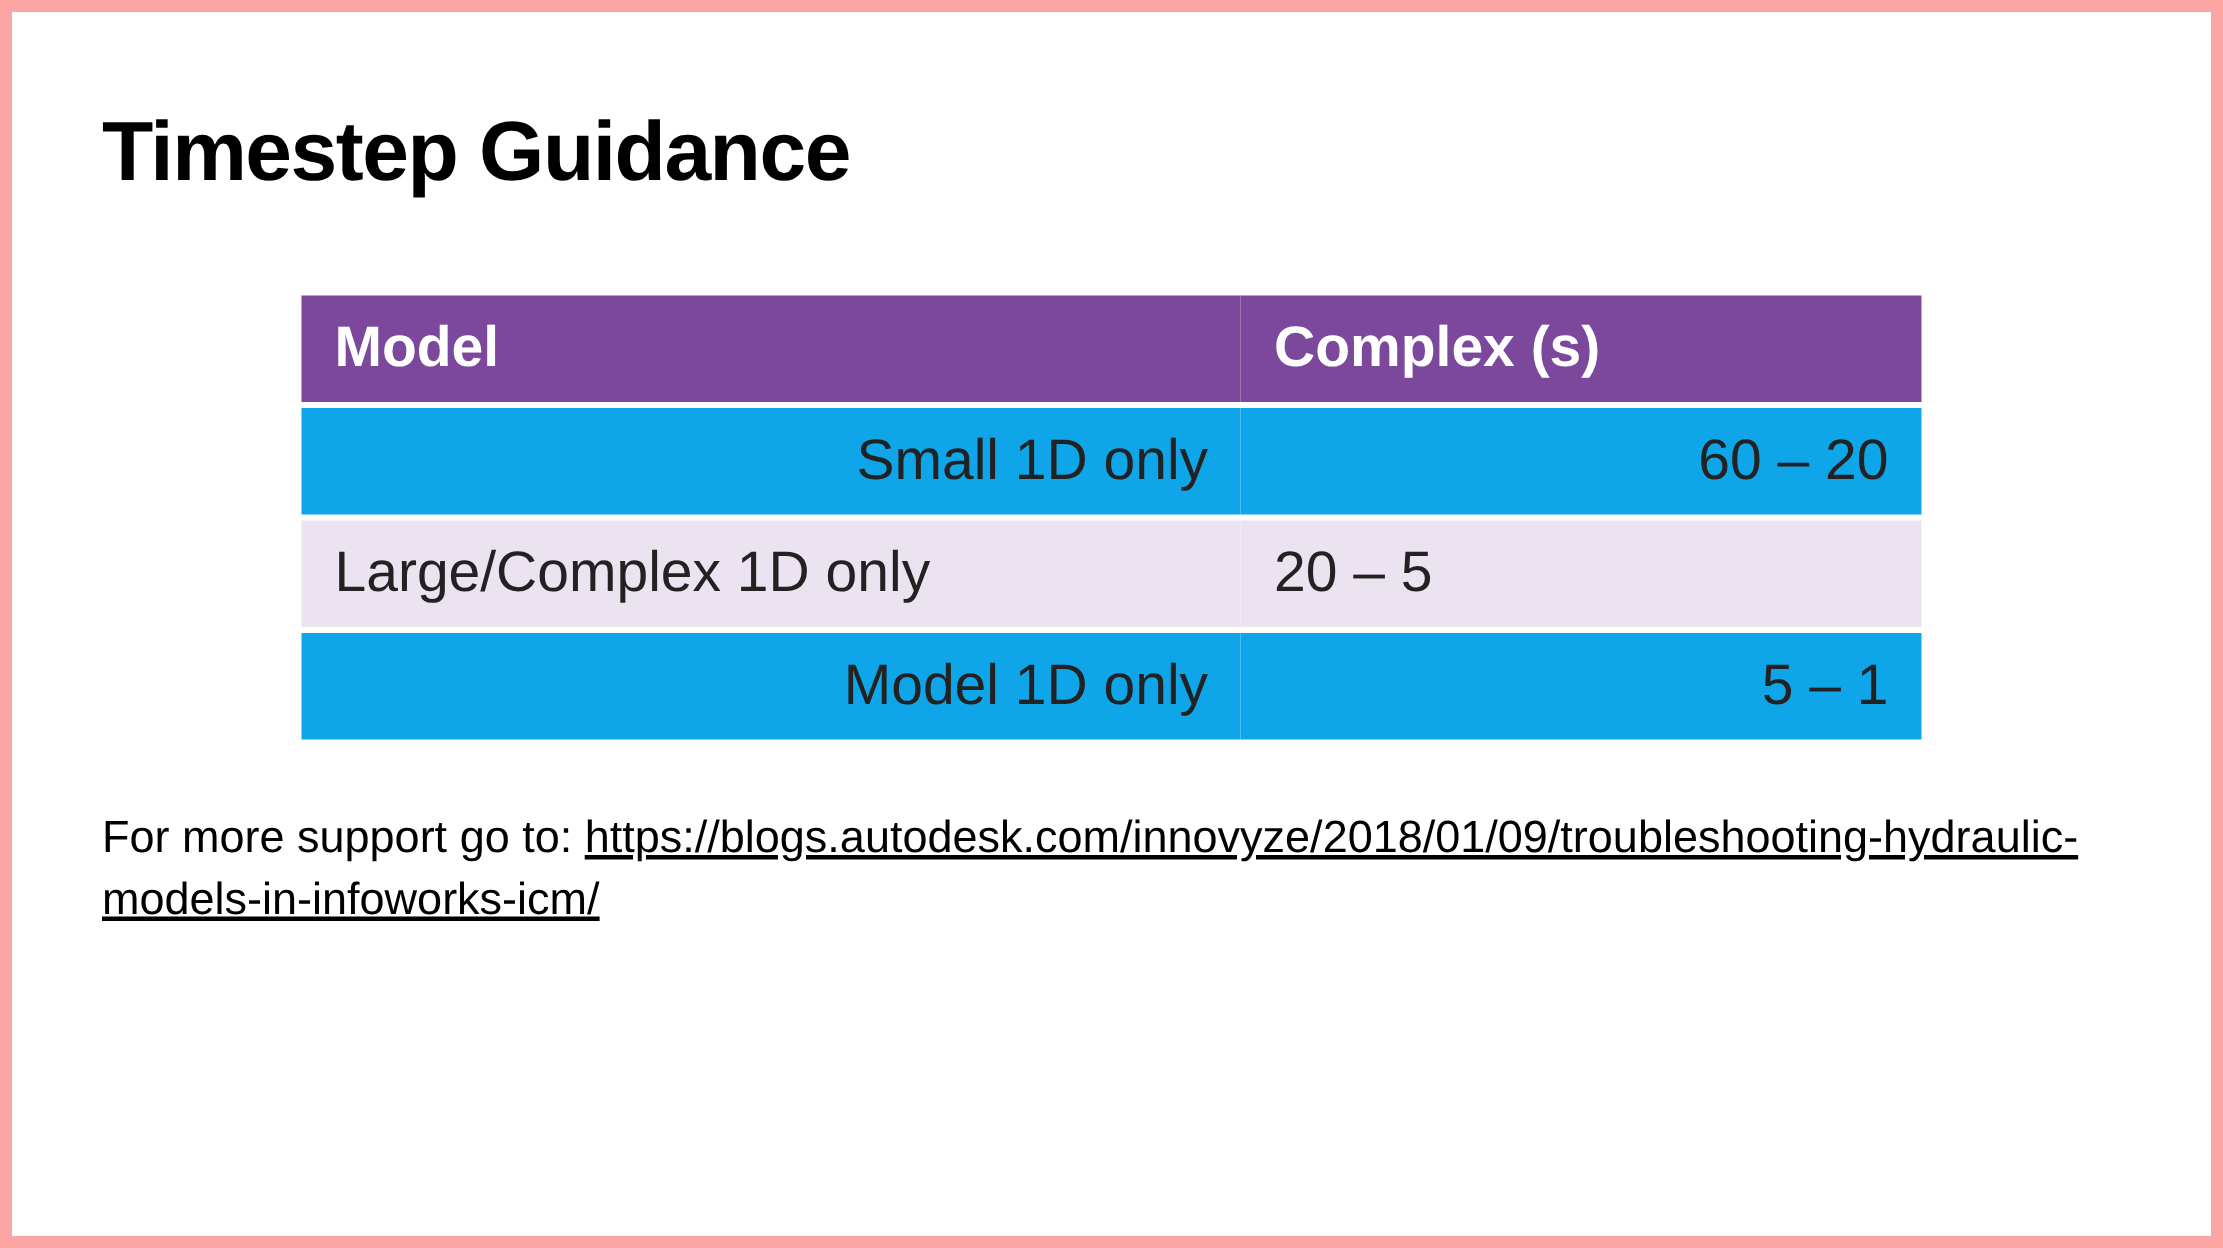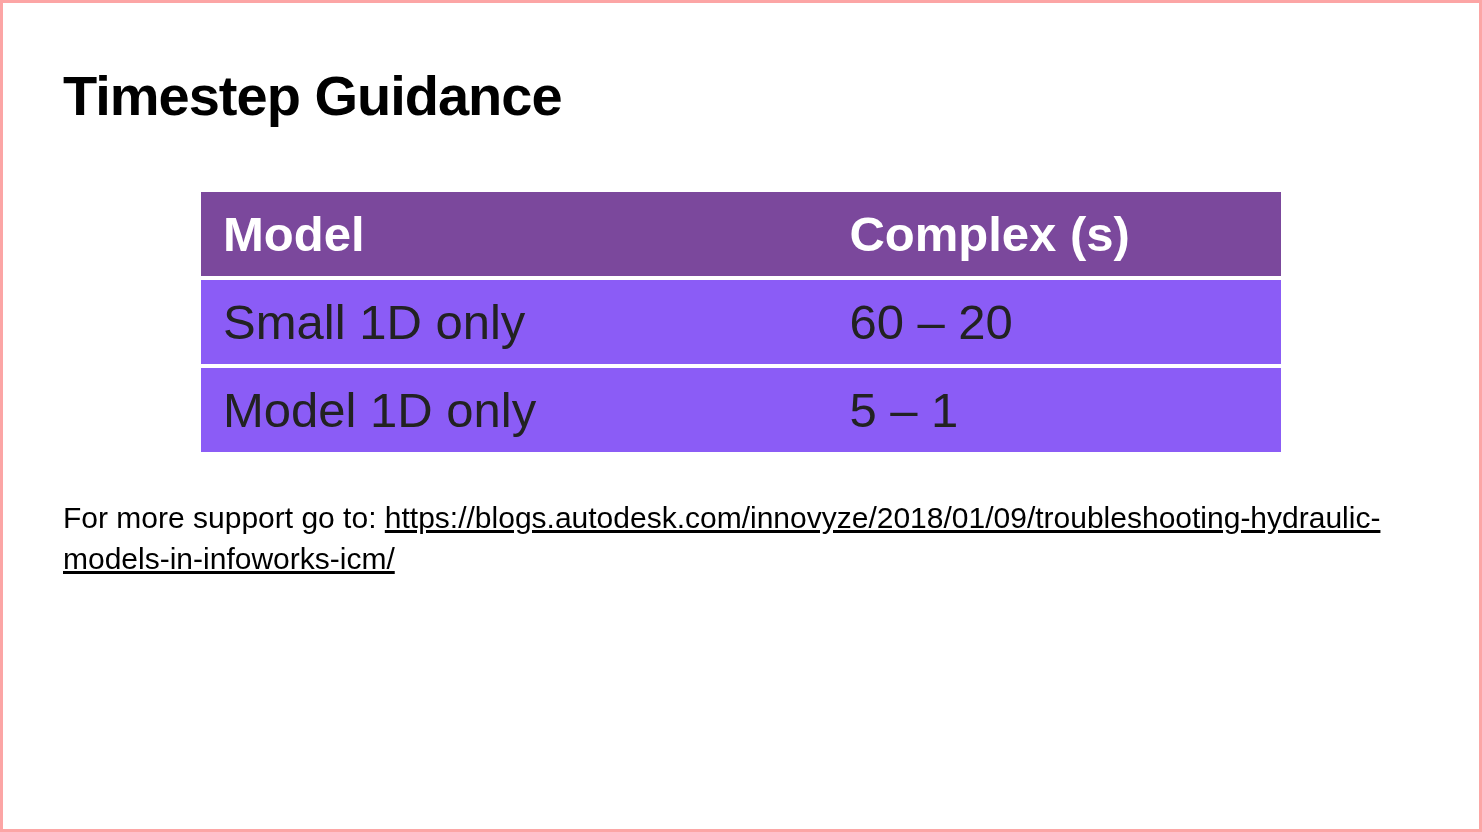--- a/index.html
+++ b/index.html
@@ -5,54 +5,55 @@
   html, body {
     margin: 0;
     padding: 0;
     background: #fff;
     font-family: "Segoe UI", "Helvetica Neue", Arial, sans-serif;
   }
   .slide-frame {
     box-sizing: border-box;
     width: 1482px;
     height: 832px;
-    border: 3px solid #fca5a5;
+    border: 8px solid #fca5a5;
     padding: 60px 60px 40px 60px;
     position: relative;
   }
   h1.title {
     margin: 0 0 60px 0;
     font-size: 56px;
     font-weight: 800;
     letter-spacing: -1px;
     color: #000;
   }
   .table-wrap {
     width: 1080px;
     margin: 0 auto 40px auto;
   }
   table.guidance {
     width: 100%;
     border-collapse: separate;
     border-spacing: 0 4px;
-    font-size: 49px;
+    font-size: 38px;
   }
   table.guidance th {
     background: #7b489c;
     color: #fff;
     text-align: left;
     font-weight: 600;
     padding: 14px 22px;
   }
   table.guidance td {
     padding: 14px 22px;
     color: #222;
   }
   table.guidance tbody tr.row-dark td {
-    background: #8b5cf6;
+    background: #0ea5e9;
+    text-align: right;
   }
   table.guidance tbody tr.row-light td {
     background: #ece3f1;
   }
   table.guidance th:first-child,
   table.guidance td:first-child {
     width: 58%;
   }
   .footnote {
     font-size: 30px;
@@ -79,20 +80,24 @@
         <tr>
           <th>Model</th>
           <th>Complex (s)</th>
         </tr>
       </thead>
       <tbody>
         <tr class="row-dark">
           <td>Small 1D only</td>
           <td>60 – 20</td>
         </tr>
+        <tr class="row-light">
+          <td>Large/Complex 1D only</td>
+          <td>20 – 5</td>
+        </tr>
         <tr class="row-dark">
           <td>Model 1D only</td>
           <td>5 – 1</td>
         </tr>
       </tbody>
     </table>
   </div>
 
   <p class="footnote">
     <span>For more support go to: </span><span class="link">https://blogs.autodesk.com/innovyze/2018/01/09/troubleshooting-hydraulic-models-in-infoworks-icm/</span>

